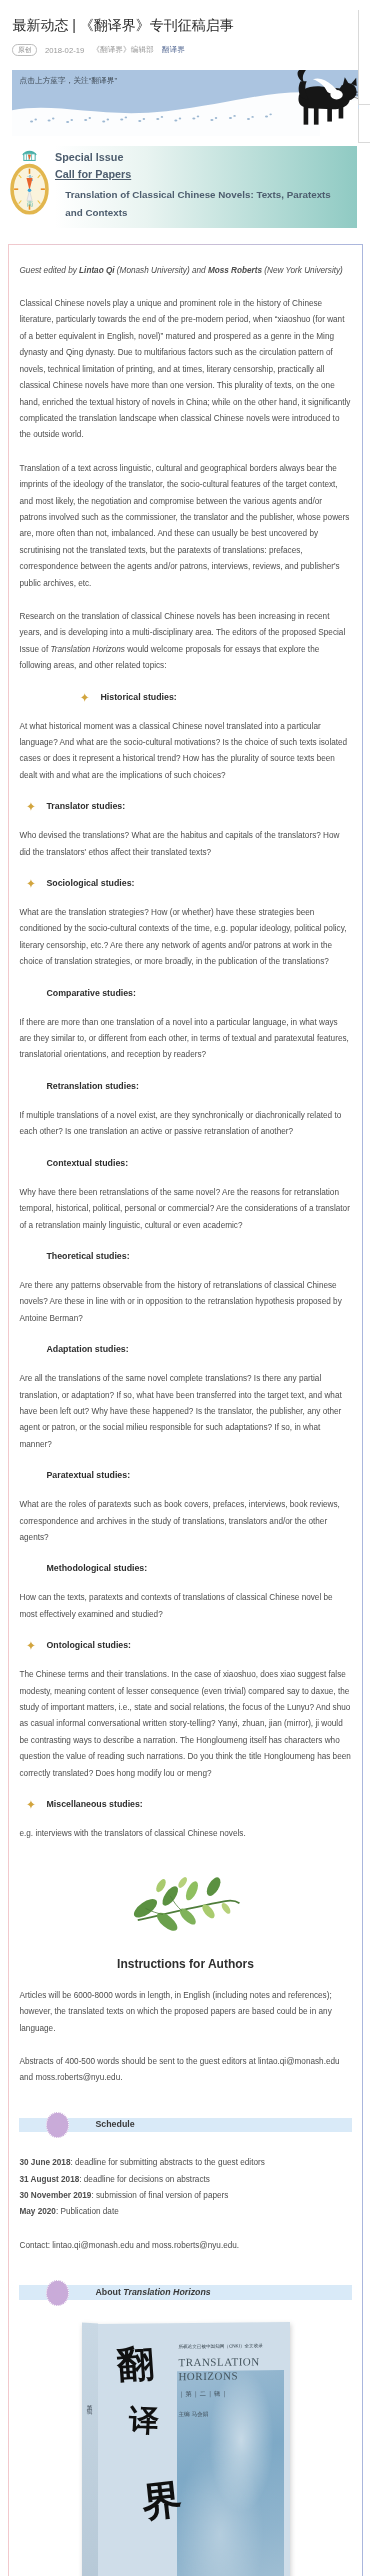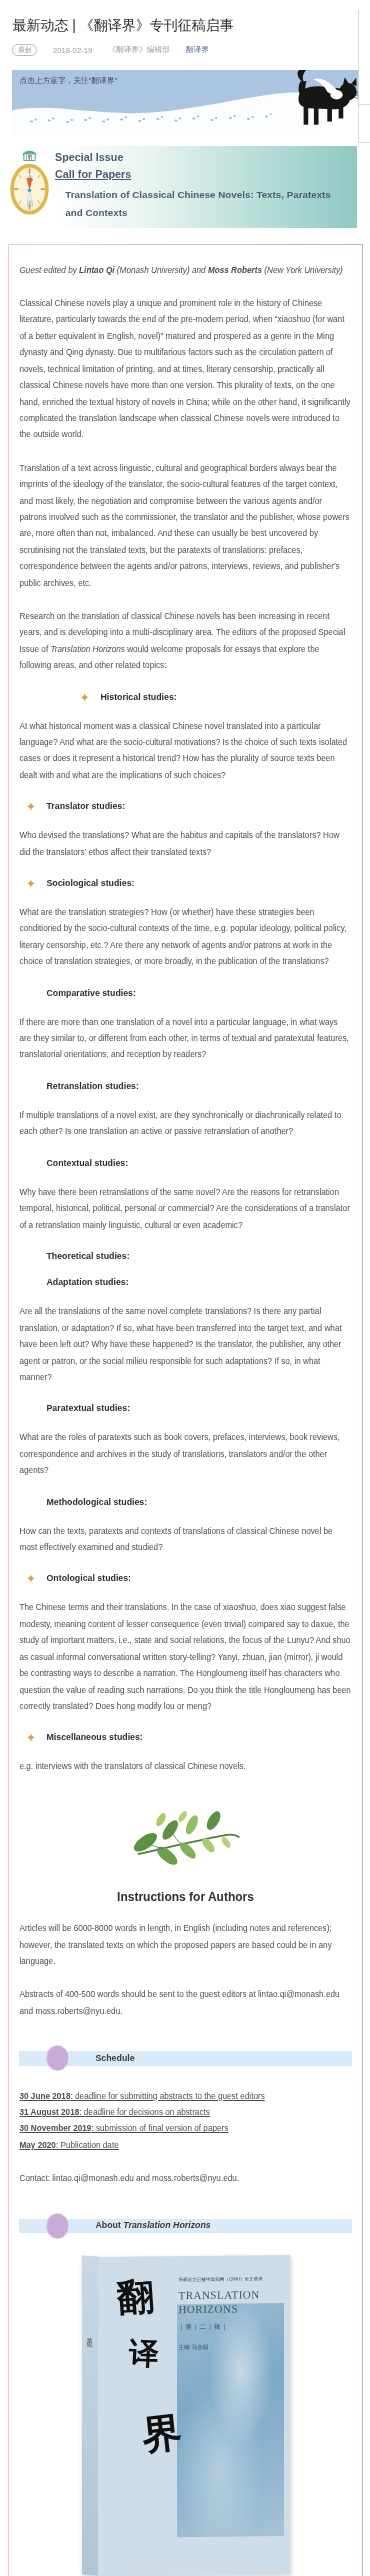--- a/index.html
+++ b/index.html
@@ -2,21 +2,21 @@
 <html style="font-size:8.2px"><head>
 <meta charset="utf-8">
 <style>
   html,body{margin:0;padding:0;background:#fff;}
   body{width:371px;position:relative;font-family:"Liberation Sans",sans-serif;color:#4d4d4d;}
   .bold{font-weight:bold;}
   .ital{font-style:italic;}
 
   
   .page-title{font-size:14px;font-weight:normal;color:#2b2b2b;margin:15.5px 12.4px 9.3px;line-height:1.4;}
-  .meta{margin:0 12.4px;font-size:7.7px;color:#9a9a9a;display:flex;align-items:center;gap:16px;}
+  .meta{margin:0 12.4px;font-size:7.7px;color:#9a9a9a;display:flex;align-items:center;gap:8px;}
   .badge{border:0.5px solid #bcbcbc;border-radius:5.7px;padding:0.5px 4.6px;font-size:6.7px;color:#8d8d8d;}
   .account-link{color:#576b95;}
 
   
   .banner{position:relative;margin:13.4px 12.4px 0;height:66px;background:#abc4e0;overflow:hidden;}
   .banner-text{position:absolute;left:7.2px;top:6.2px;font-size:7.7px;color:#3f4a55;z-index:3;}
   .banner svg{position:absolute;left:0;top:0;width:100%;height:100%;}
   .edge-strip{position:absolute;right:0;width:12px;background:#fff;border-left:0.5px solid #d9d9d9;z-index:5;}
   .edge-strip.s1{top:10.3px;height:94px;border-bottom:0.5px solid #d9d9d9;}
   .edge-strip.s2{top:109px;height:33px;border-bottom:0.5px solid #d9d9d9;}
@@ -42,21 +42,21 @@
   .topic-head.indent .diamond{left:60px;}
 
   .leaf-wrap{text-align:center;margin:29px 0 4.1px;}
   .ifa-heading{text-align:center;font-size:12px;font-weight:bold;color:#2f2f2f;margin:13.4px 0 5.2px;}
 
   .sec-bar{position:relative;background:#d9eaf8;height:14.4px;margin:31px 0 23px;}
   .sec-bar .dot-circle{position:absolute;left:27px;top:-5.7px;width:23px;height:26px;background:#c9abd9;
                        border:1px dotted #fff;border-radius:50%;box-sizing:border-box;}
   .sec-bar .sec-title{position:absolute;left:76px;top:1.5px;font-weight:bold;font-size:8.8px;color:#3a3a3a;}
 
-  .sched{margin:20.6px 0 0;text-decoration:underline;}
+  .sched{margin:20.6px 0 0;}
   .sched p{margin:0;font-size:8.2px;line-height:2;}
   .contact-line{margin:24px 0 5.2px;}
 
   
   .book{margin:20.6px auto 5.2px;width:207px;height:319px;display:flex;filter:drop-shadow(1px 2.1px 2.6px rgba(0,0,0,0.18));}
   .spine{width:15.5px;background:linear-gradient(180deg,#c9d8e4,#b2c5d4);transform:skewY(3.5deg);position:relative;}
   .spine-text{position:absolute;top:77px;left:4.1px;writing-mode:vertical-rl;font-size:5.7px;color:#4a5560;letter-spacing:2.1px;}
   .cover{flex:1;background:#cfdde9;position:relative;transform:skewY(-0.6deg);overflow:hidden;}
   .cover-photo{position:absolute;left:41%;right:3%;top:15%;bottom:12%;
      background:
@@ -202,20 +202,21 @@
     <p class="topic-head"><span>Comparative studies:</span></p>
     <p class="body">If there are more than one translation of a novel into a particular language, in what ways are they similar to, or different from each other, in terms of textual and paratexutal features, translatorial orientations, and reception by readers?</p>
 
     <p class="topic-head"><span>Retranslation studies:</span></p>
     <p class="body">If multiple translations of a novel exist, are they synchronically or diachronically related to each other? Is one translation an active or passive retranslation of another?</p>
 
     <p class="topic-head"><span>Contextual studies:</span></p>
     <p class="body">Why have there been retranslations of the same novel? Are the reasons for retranslation temporal, historical, political, personal or commercial? Are the considerations of a translator of a retranslation mainly linguistic, cultural or even academic?</p>
 
     <p class="topic-head"><span>Theoretical studies:</span></p>
+    <p class="body">Are there any patterns observable from the history of retranslations of classical Chinese novels? Are these in line with or in opposition to the retranslation hypothesis proposed by Antoine Berman?</p>
 
     <p class="topic-head"><span>Adaptation studies:</span></p>
     <p class="body">Are all the translations of the same novel complete translations? Is there any partial translation, or adaptation? If so, what have been transferred into the target text, and what have been left out? Why have these happened? Is the translator, the publisher, any other agent or patron, or the social milieu responsible for such adaptations? If so, in what manner?</p>
 
     <p class="topic-head"><span>Paratextual studies:</span></p>
     <p class="body">What are the roles of paratexts such as book covers, prefaces, interviews, book reviews, correspondence and archives in the study of translations, translators and/or the other agents?</p>
 
     <p class="topic-head"><span>Methodological studies:</span></p>
     <p class="body">How can the texts, paratexts and contexts of translations of classical Chinese novel be most effectively examined and studied?</p>
 

